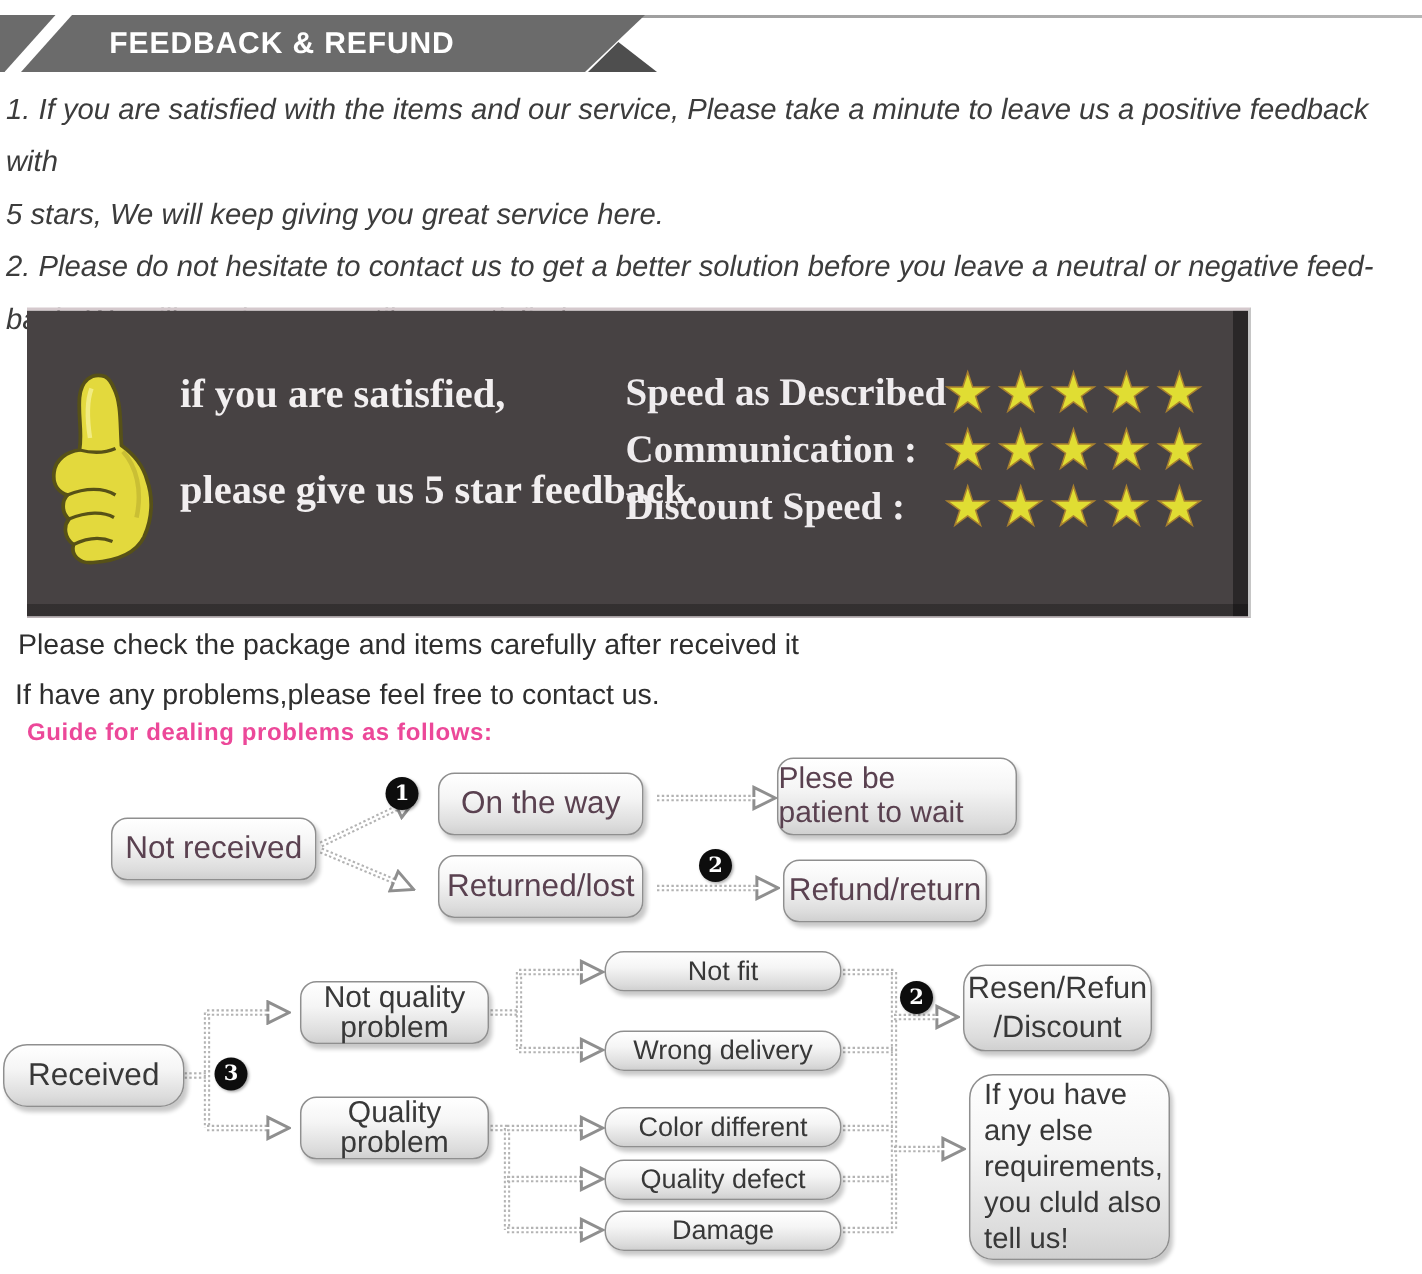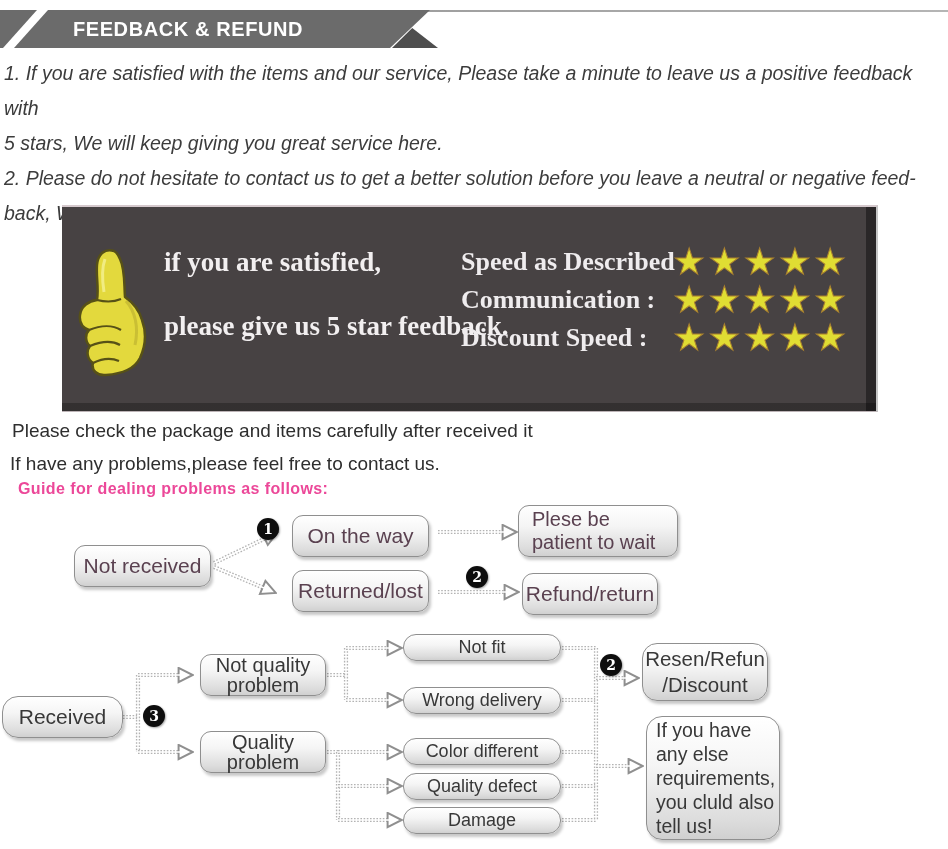--- a/index.html
+++ b/index.html
@@ -17,21 +17,21 @@
   .band-title{position:absolute;left:58px;top:10px;width:260px;height:38px;display:flex;
         align-items:center;justify-content:center;color:#fff;font-weight:bold;font-size:20px;
         letter-spacing:.6px;}
   
   .intro{position:absolute;left:4px;top:56px;width:942px;font-size:19.5px;line-height:35px;
          color:#3c3c3c;font-style:italic;}
   
   .banner{position:absolute;left:18px;top:205px;width:814px;height:204px;
           background:linear-gradient(180deg,rgba(0,0,0,0) 0 96%,rgba(0,0,0,.28) 96% 100%),
                      linear-gradient(90deg,#474243 0 98.8%,#2a2728 98.8% 100%);
-          border-top:2px solid #d5c9cd;border-right:2px solid #c6c6c6;border-bottom:1px solid #bdb4b7;margin-left:44px;}
+          border-top:2px solid #d5c9cd;border-right:2px solid #c6c6c6;border-bottom:1px solid #bdb4b7;}
   .banner-msg{position:absolute;left:102px;color:#f2eff0;font-family:"Liberation Serif",serif;
           font-weight:600;font-size:27px;white-space:nowrap;}
   .rate-row{position:absolute;left:399px;height:38px;display:flex;align-items:center;white-space:nowrap;}
   .rate-label{display:inline-block;width:212px;color:#efecee;font-family:"Liberation Serif",serif;
           font-weight:600;font-size:26px;}
   .rate-stars{font-size:36px;letter-spacing:3px;color:#e0dd33;line-height:38px;
           -webkit-text-stroke:1px #a9802f;}
   .thumb{position:absolute;left:12px;top:38px;}
   
   .note1{position:absolute;left:12px;top:420px;font-size:19px;color:#2e2e2e;}
@@ -164,21 +164,21 @@
       </g>
   </svg>
 
   <div class="fbox c1" style="left:74px;top:545px;width:137px;height:42px">
     <span>Not received</span>
     </div>
   <div class="badge" style="left:257px;top:518px">1</div>
   <div class="fbox c1" style="left:292px;top:515px;width:137px;height:42px">
     <span>On the way</span>
     </div>
-  <div class="fbox c1 left-align" style="left:518px;top:505px;width:160px;height:52px;padding-left:13px;font-size:20px;line-height:23px">
+  <div class="fbox c1 left-align" style="left:518px;top:505px;width:160px;height:52px;font-size:20px;line-height:23px">
     <span>Plese be</span>
     <span>patient to wait</span>
     </div>
   <div class="fbox c1" style="left:292px;top:570px;width:137px;height:42px">
     <span>Returned/lost</span>
     </div>
   <div class="badge" style="left:466px;top:566px">2</div>
   <div class="fbox c1" style="left:522px;top:573px;width:136px;height:42px">
     <span>Refund/return</span>
     </div>

